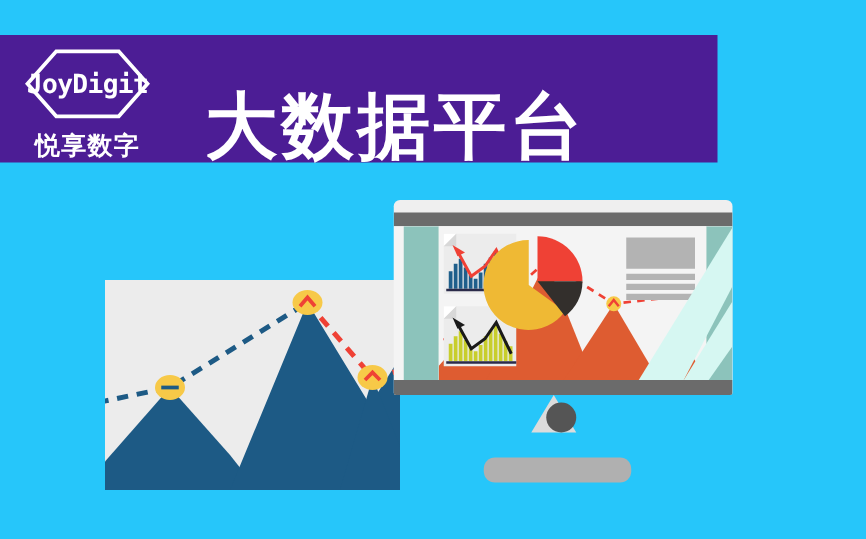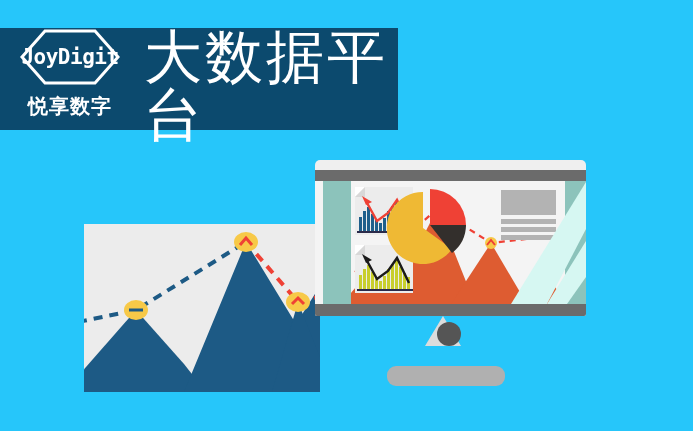--- a/index.html
+++ b/index.html
@@ -7,23 +7,23 @@
     width:693px;height:431px;
     background:#26c6fa;
     font-family:"Liberation Sans", sans-serif;
     overflow:hidden;
     position:relative;
   }
   #stage{position:absolute;inset:0;width:693px;height:431px;overflow:hidden;}
 
   
   .banner{
-    position:absolute;left:0;top:28px;width:398px;height:102px;
-    background:#0c4a6e;
-    display:flex;align-items:flex-start;
+    position:absolute;left:0;top:28px;width:574px;height:102px;
+    background:#4c1d95;
+    display:flex;align-items:flex-end;
   }
   .logo-block{
     position:relative;
     width:120px;height:92px;
     margin-left:10px;
     display:flex;flex-direction:column;align-items:center;justify-content:center;
     flex:none;
   }
   .hexwrap{position:relative;width:106px;height:58px;}
   .hexwrap svg{position:absolute;left:0;top:0;}
@@ -35,23 +35,23 @@
     letter-spacing:-0.5px;
   }
   .logo-cn{
     color:#ffffff;font-size:20px;font-weight:bold;
     letter-spacing:1px;margin-top:11px;
     font-family:"DejaVu Sans","Liberation Sans",sans-serif;
   }
   .banner-title{
     color:#ffffff;
     font-size:58px;
-    font-weight:normal;
+    font-weight:bold;
     letter-spacing:3px;
-    margin-left:14px;
+    margin-left:34px;
     line-height:1;
     font-family:"DejaVu Sans","Liberation Sans",sans-serif;
   }
 
   
   .left-panel{
     position:absolute;left:84px;top:224px;width:236px;height:168px;
     background:#ececec;overflow:hidden;
   }
   .left-panel svg{position:absolute;left:0;top:0;}

